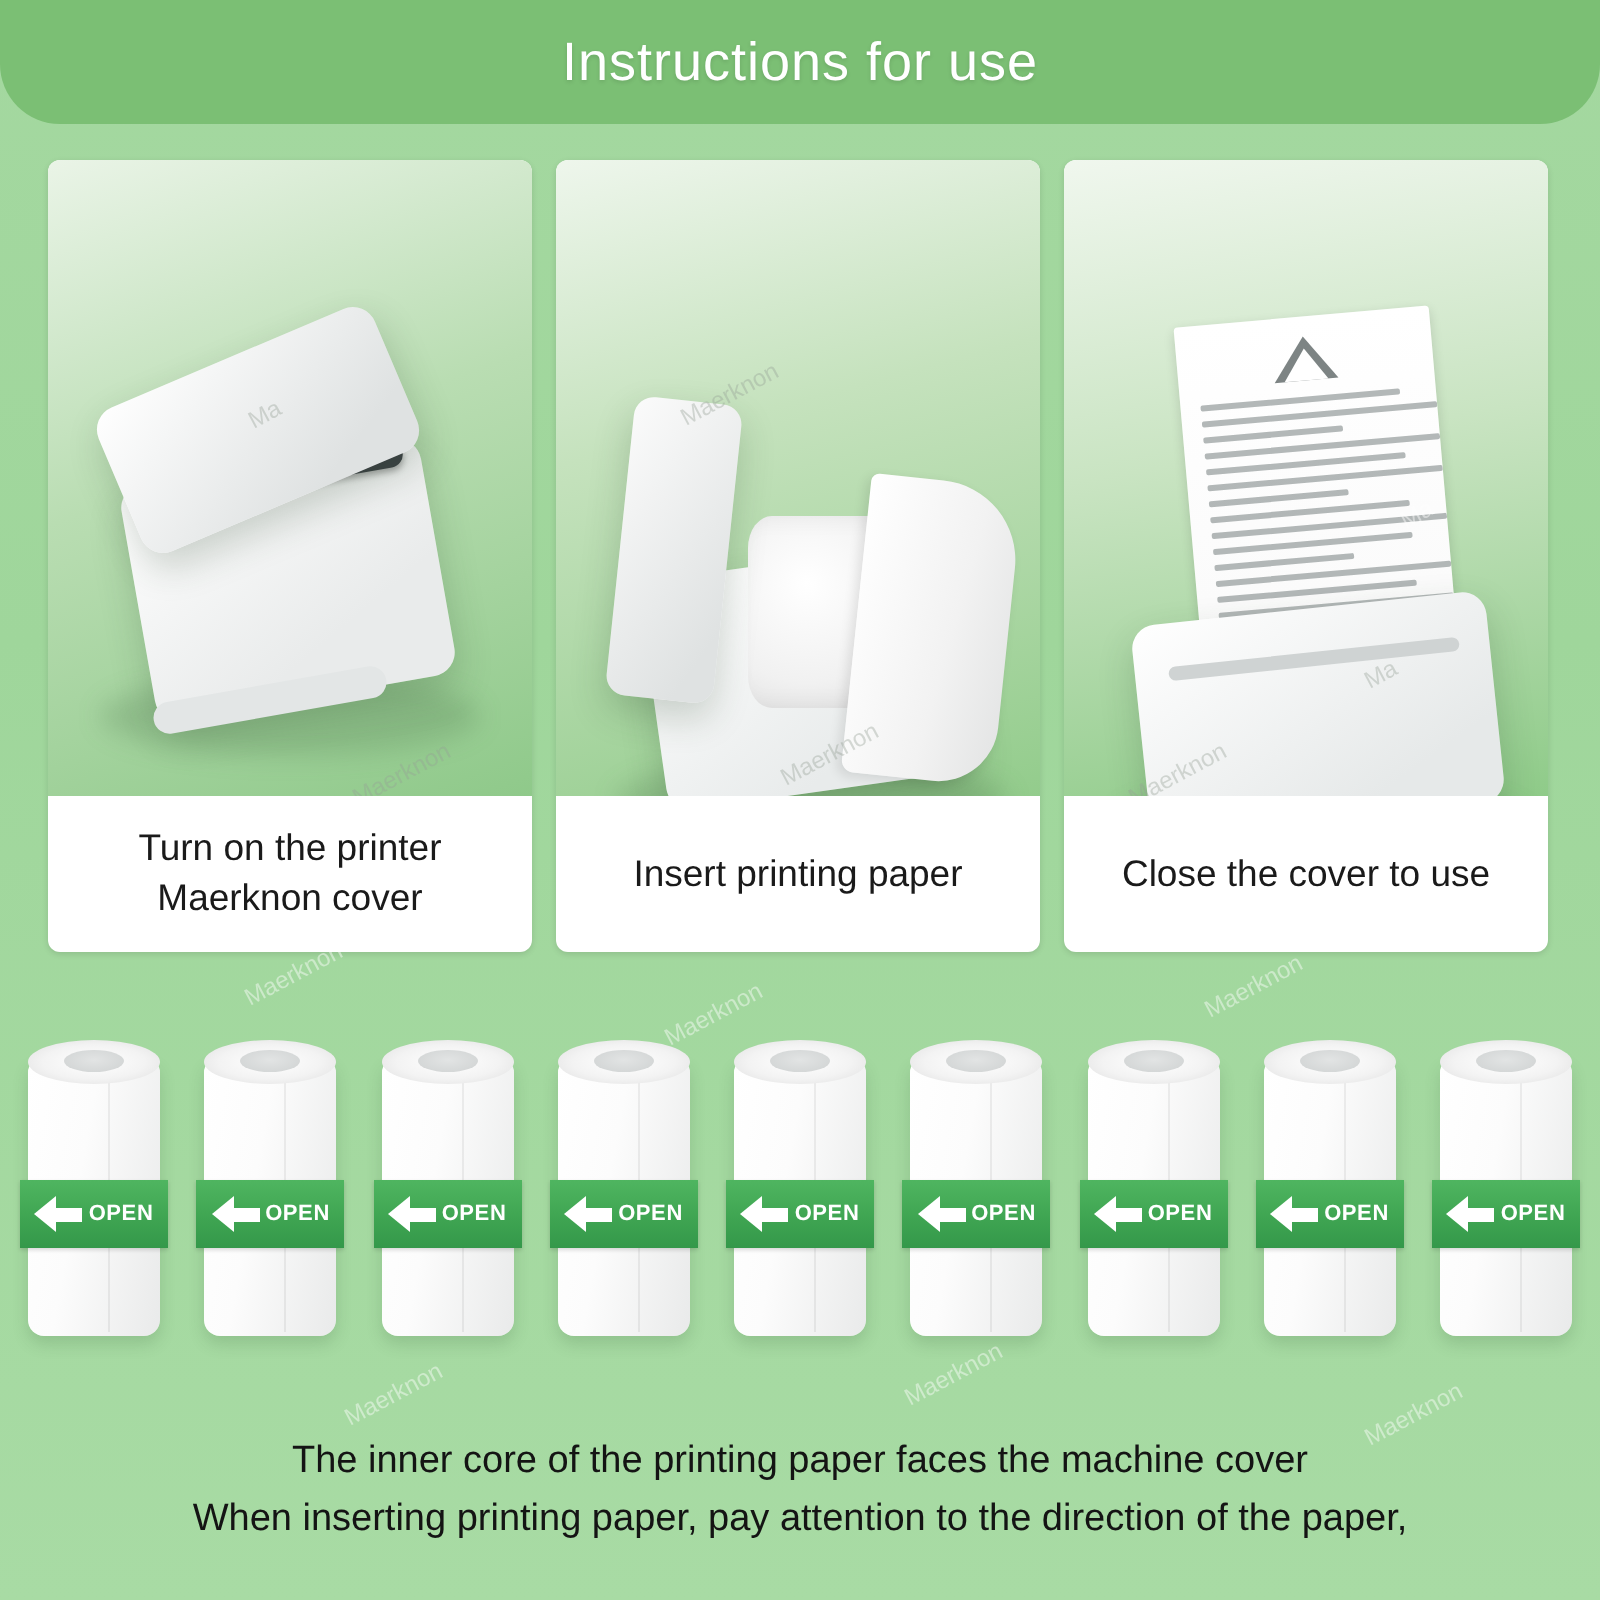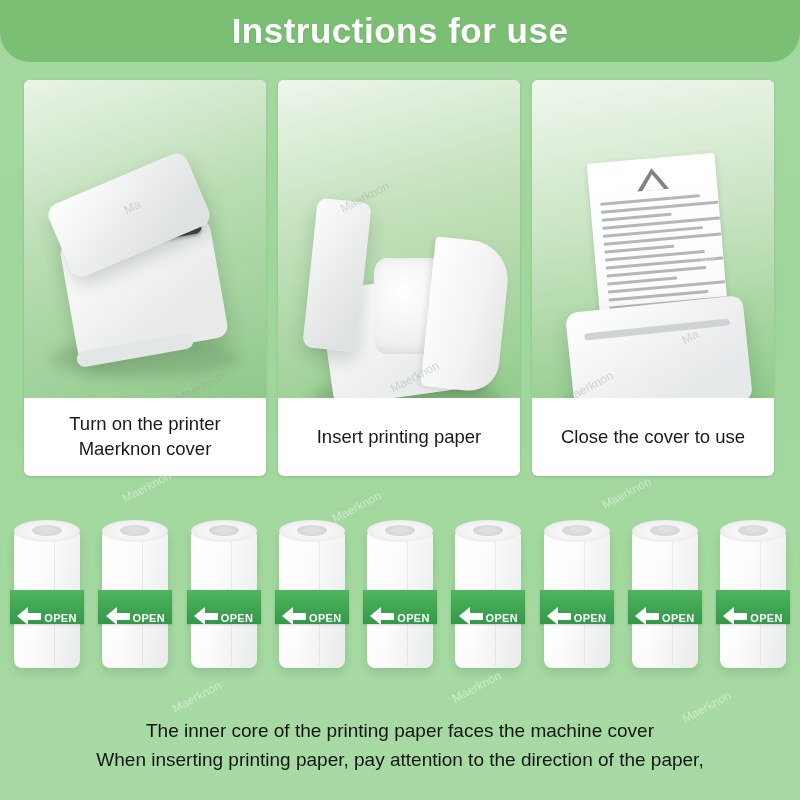--- a/index.html
+++ b/index.html
@@ -29,22 +29,22 @@
     height: 62px;
     background: #7bbf74;
     border-bottom-left-radius: 30px;
     border-bottom-right-radius: 30px;
     display: flex;
     align-items: center;
     justify-content: center;
   }
   .title-text {
     color: #ffffff;
-    font-size: 35px;
-    font-weight: bold;
+    font-size: 27px;
+    font-weight: normal;
     letter-spacing: 0.5px;
     text-shadow: 0 1px 2px rgba(0,0,0,0.12);
   }
   
   .steps {
     position: absolute;
     left: 24px;
     top: 80px;
     width: 752px;
     display: flex;
@@ -252,21 +252,21 @@
     left: 44px; top: 20px;
     width: 1px; height: 134px;
     background: rgba(0,0,0,0.06);
   }
   .roll-label {
     position: absolute;
     left: 0px; top: 78px;
     width: 74px; height: 34px;
     background: linear-gradient(180deg, #4fb560 0%, #3fa552 55%, #34984a 100%);
     display: flex;
-    align-items: flex-end;
+    align-items: center;
     justify-content: center;
     box-shadow: 0 1px 2px rgba(0,0,0,0.15);
   }
   .arrow-chip {
     position: relative;
     display: flex;
     align-items: center;
     height: 16px;
   }
   .arrow-head {

